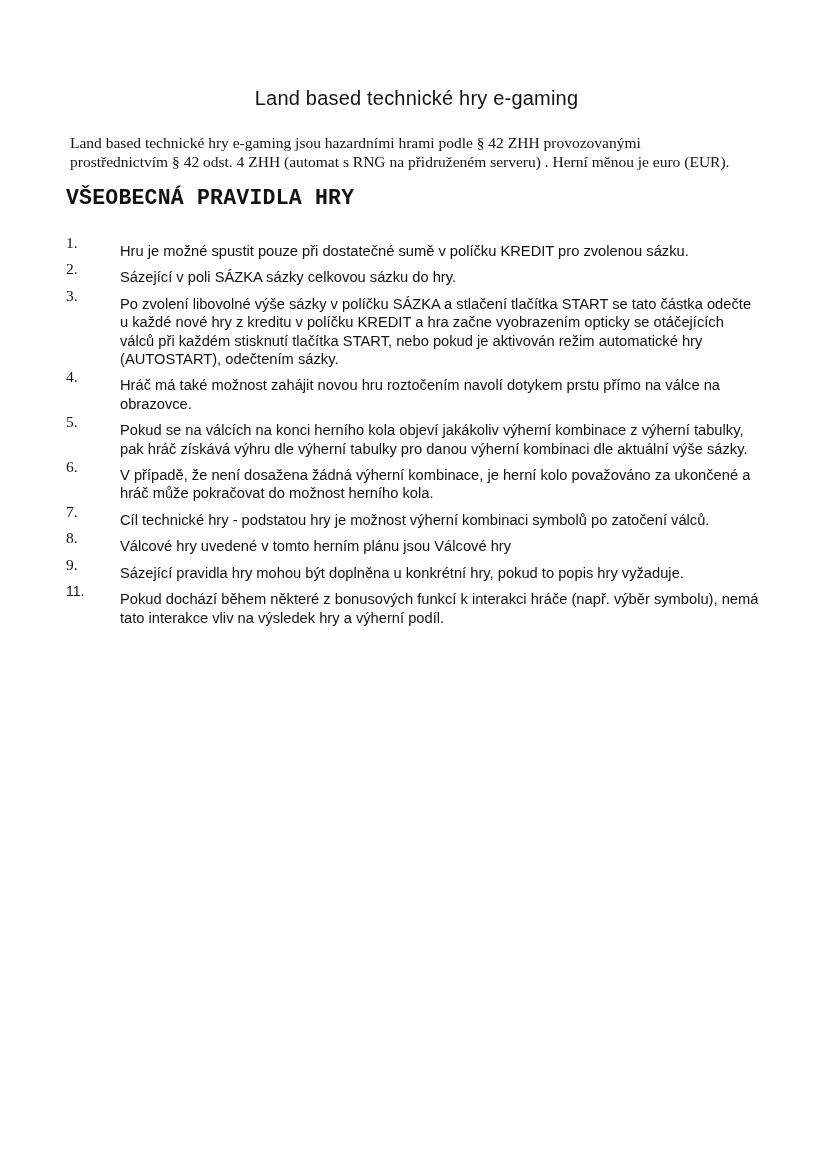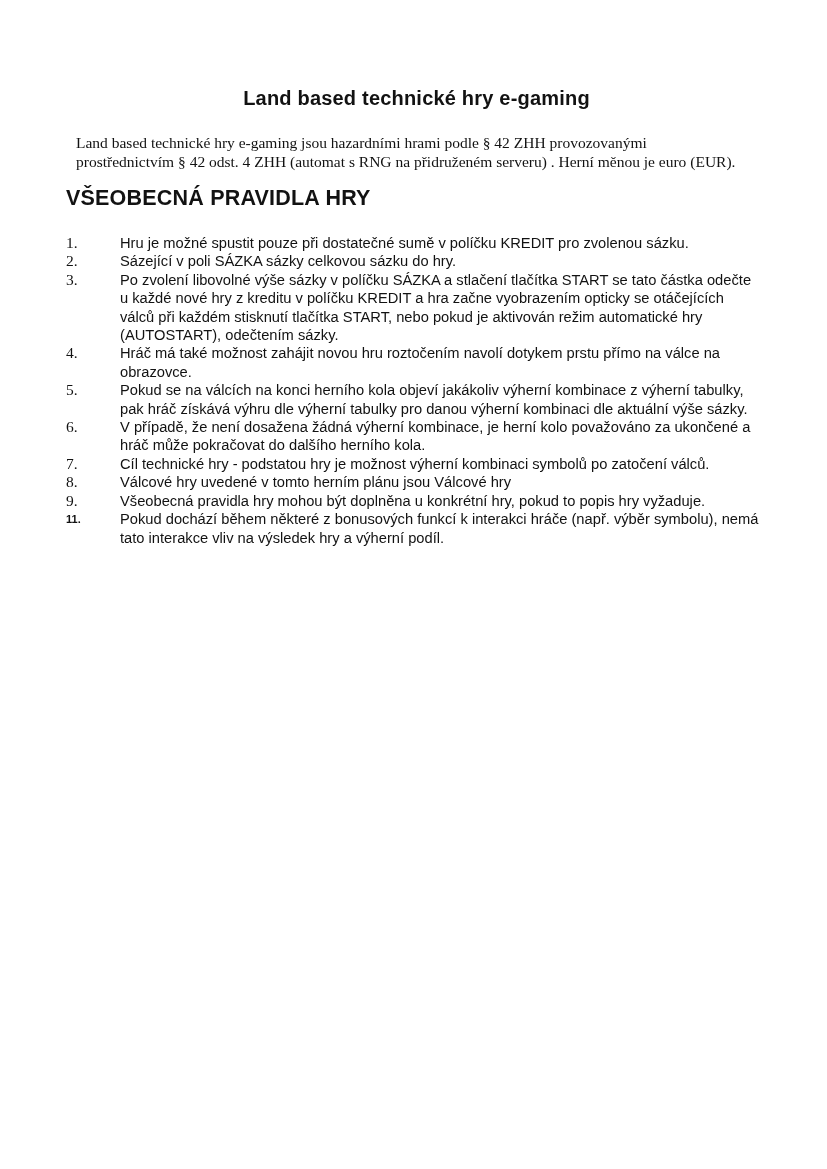--- a/index.html
+++ b/index.html
@@ -16,35 +16,35 @@
   .page {
     width: 827px;
     height: 1169px;
     background: #ffffff;
     padding: 86px 60px 0 66px;
     color: #121212;
   }
   .doc-title {
     font-family: "Liberation Sans", sans-serif;
     font-size: 20px;
-    font-weight: bold;
+    font-weight: normal;
     text-align: center;
     line-height: 24px;
     margin: 0 0 23px 0;
     letter-spacing: 0.2px;
   }
   .intro {
     font-family: "Liberation Serif", serif;
     font-size: 15.5px;
     line-height: 19px;
-    margin: 10px;
+    margin: 4px;
     width: 660px;
   }
   .section-heading {
-    font-family: Liberation Sans, sans-serif;
+    font-family: Liberation Mono, monospace;
     font-size: 21.5px;
     font-weight: bold;
     line-height: 26px;
     margin: 14px 0 0 0;
     letter-spacing: 0.2px;
   }
   .rules-list {
     list-style: none;
     margin: 23px 0 0 0;
     padding: 0;
@@ -58,25 +58,25 @@
   }
   .rule-num {
     flex: 0 0 54px;
   }
   .rule-num.serif {
     font-family: "Liberation Serif", serif;
     font-size: 15.5px;
   }
   .rule-num.sans {
     font-family: "Liberation Sans", sans-serif;
-    font-size: 11px;
-    font-weight: bold;
+    font-size: 14px;
   }
   .rule-text {
     width: 642px;
+    margin-top: 8px;
   }
 </style>
 </head>
 <body>
 
 <div class="page">
   <h1 class="doc-title">Land based technické hry e-gaming</h1>
 
   <p class="intro">Land based technické hry e-gaming jsou hazardními hrami podle § 42 ZHH provozovanými prostřednictvím § 42 odst. 4 ZHH (automat s RNG na přidruženém serveru) . Herní měnou je euro (EUR).</p>
 
@@ -98,32 +98,32 @@
       <li class="rule-item">
         <span class="rule-num serif">4.</span>
         <span class="rule-text">Hráč má také možnost zahájit novou hru roztočením navolí dotykem prstu přímo na válce na obrazovce.</span>
       </li>
       <li class="rule-item">
         <span class="rule-num serif">5.</span>
         <span class="rule-text">Pokud se na válcích na konci herního kola objeví jakákoliv výherní kombinace z výherní tabulky, pak hráč získává výhru dle výherní tabulky pro danou výherní kombinaci dle aktuální výše sázky.</span>
       </li>
       <li class="rule-item">
         <span class="rule-num serif">6.</span>
-        <span class="rule-text">V případě, že není dosažena žádná výherní kombinace, je herní kolo považováno za ukončené a hráč může pokračovat do dalšího herního kola.</span>
+        <span class="rule-text">V případě, že není dosažena žádná výherní kombinace, je herní kolo považováno za ukončené a hráč může pokračovat do možnost herního kola.</span>
       </li>
       <li class="rule-item">
         <span class="rule-num serif">7.</span>
         <span class="rule-text">Cíl technické hry - podstatou hry je možnost výherní kombinaci symbolů po zatočení válců.</span>
       </li>
       <li class="rule-item">
         <span class="rule-num serif">8.</span>
         <span class="rule-text">Válcové hry uvedené v tomto herním plánu jsou Válcové hry</span>
       </li>
       <li class="rule-item">
         <span class="rule-num serif">9.</span>
-        <span class="rule-text">Všeobecná pravidla hry mohou být doplněna u konkrétní hry, pokud to popis hry vyžaduje.</span>
+        <span class="rule-text">Sázející pravidla hry mohou být doplněna u konkrétní hry, pokud to popis hry vyžaduje.</span>
       </li>
       <li class="rule-item">
         <span class="rule-num sans">11.</span>
         <span class="rule-text">Pokud dochází během některé z bonusových funkcí k interakci hráče (např. výběr symbolu), nemá tato interakce vliv na výsledek hry a výherní podíl.</span>
       </li>
     </ol>
 </div>
 
 </body></html>

